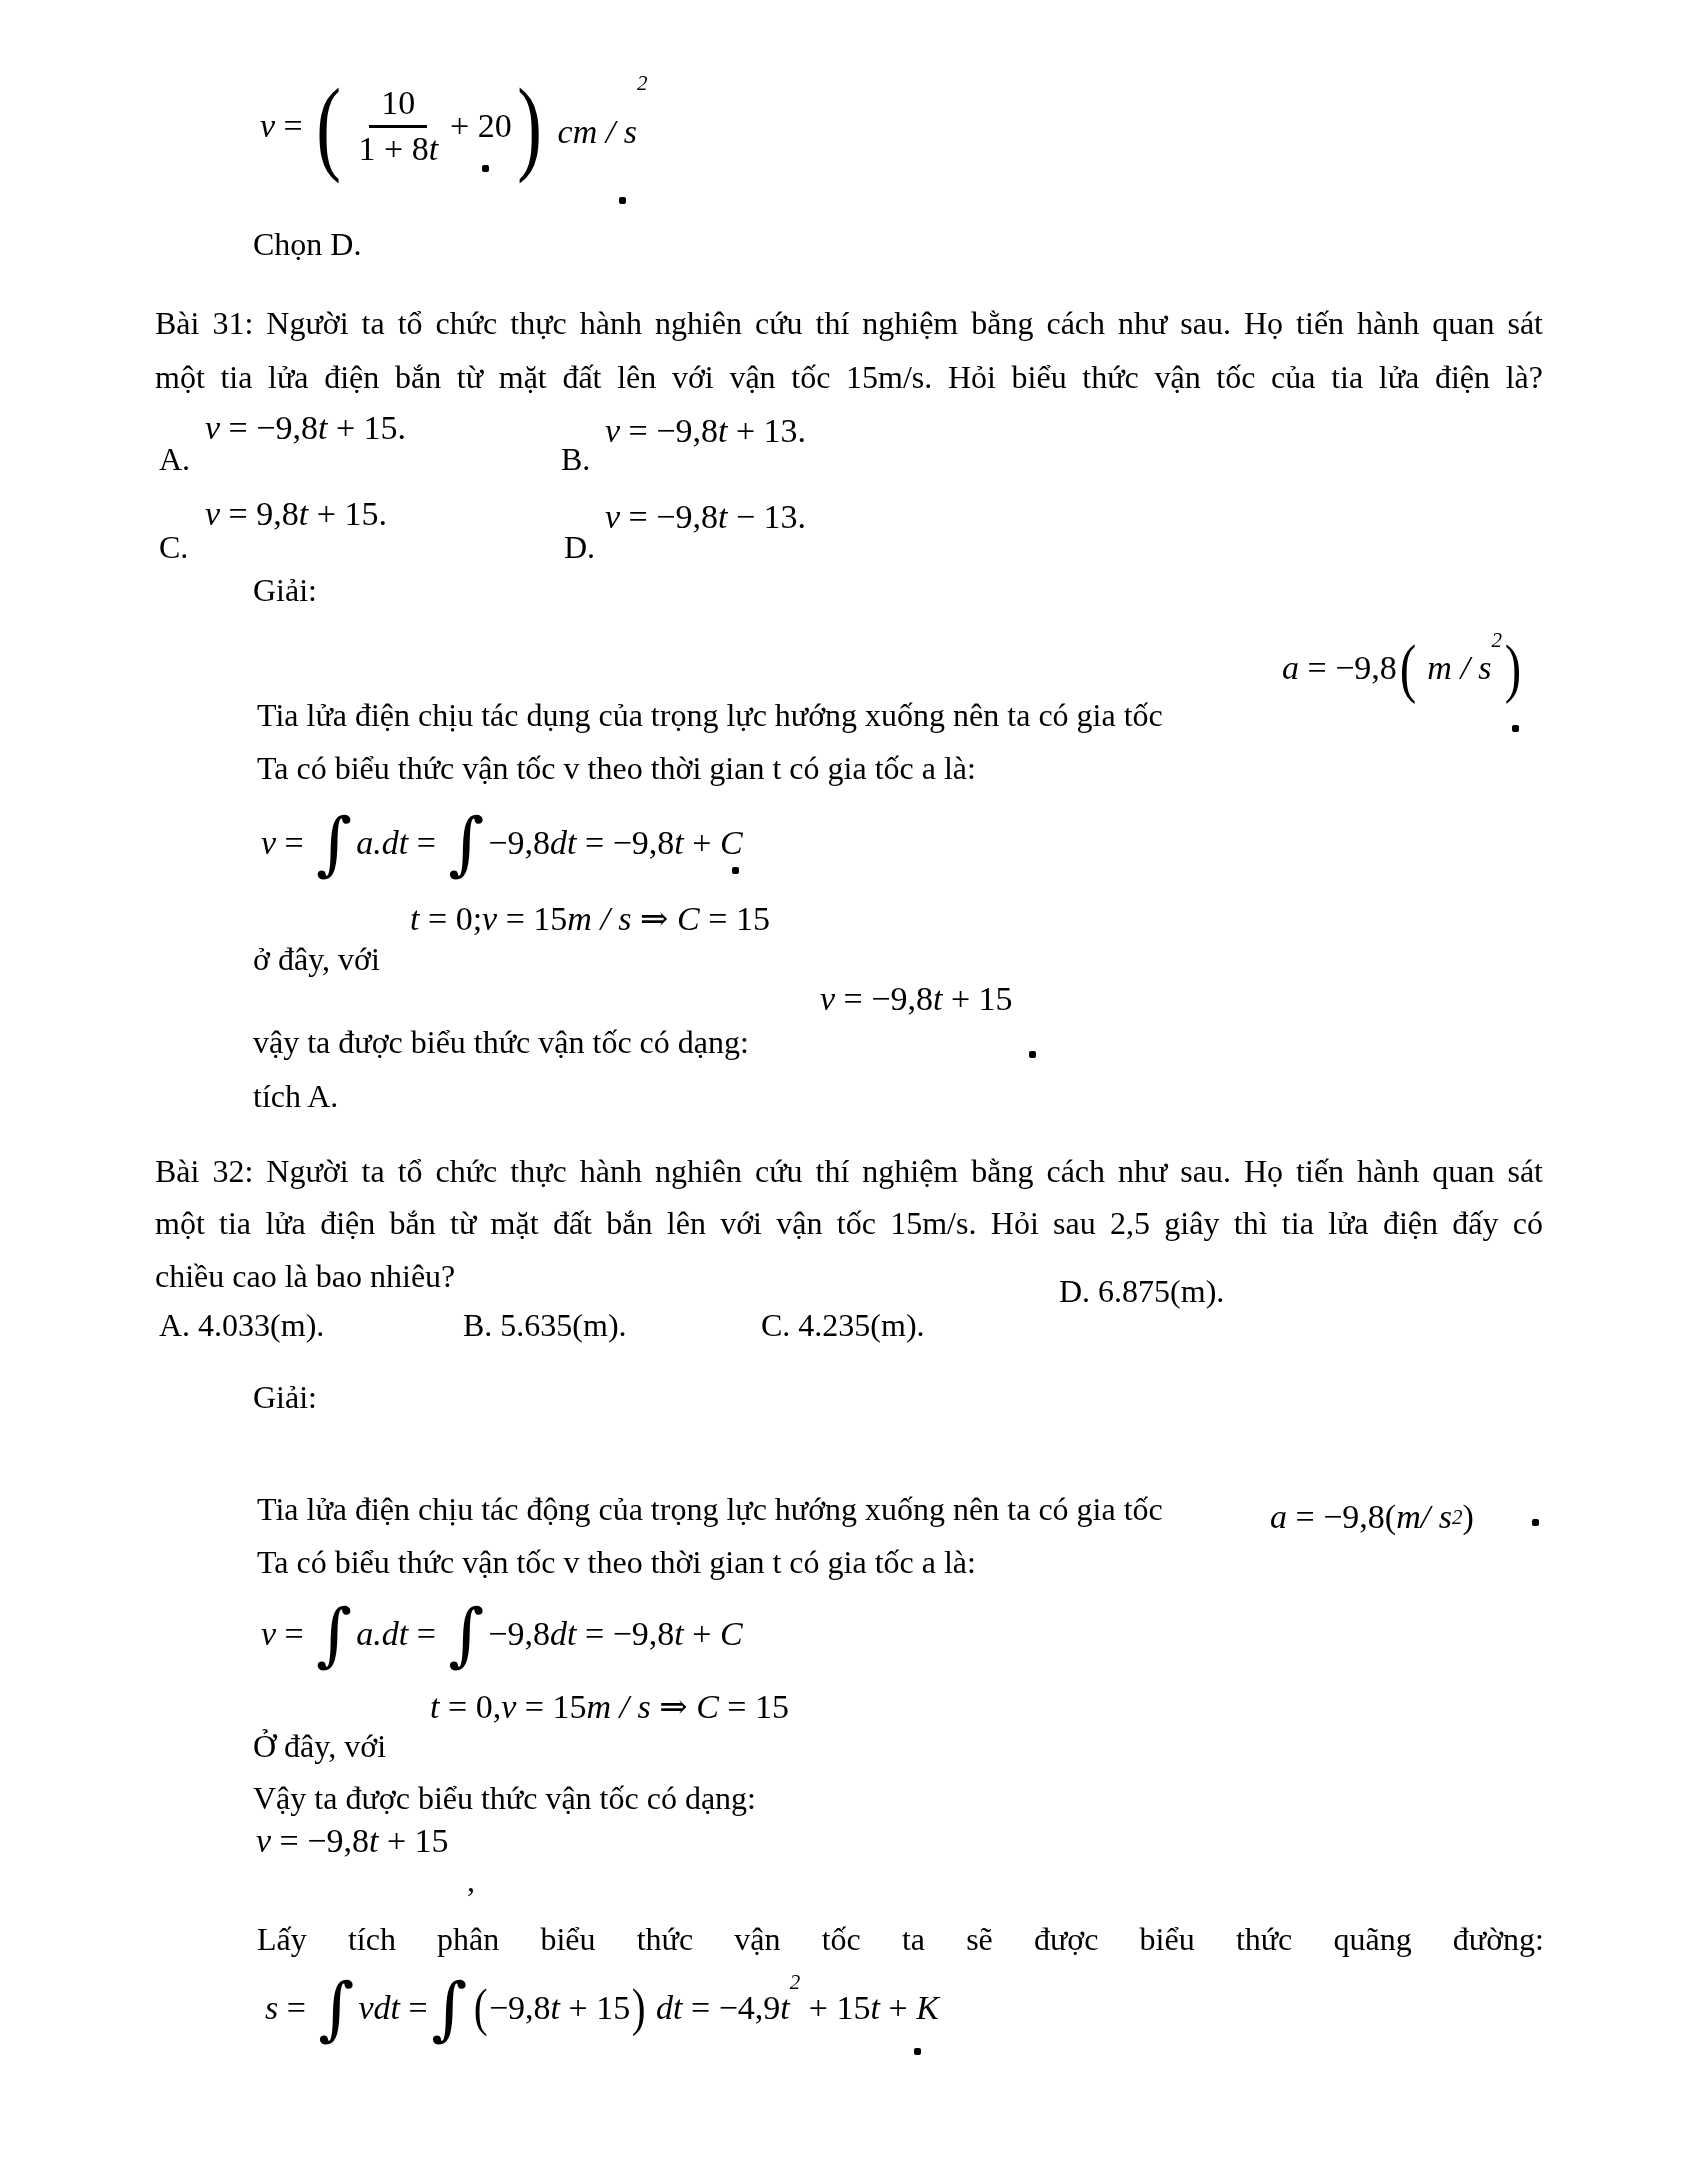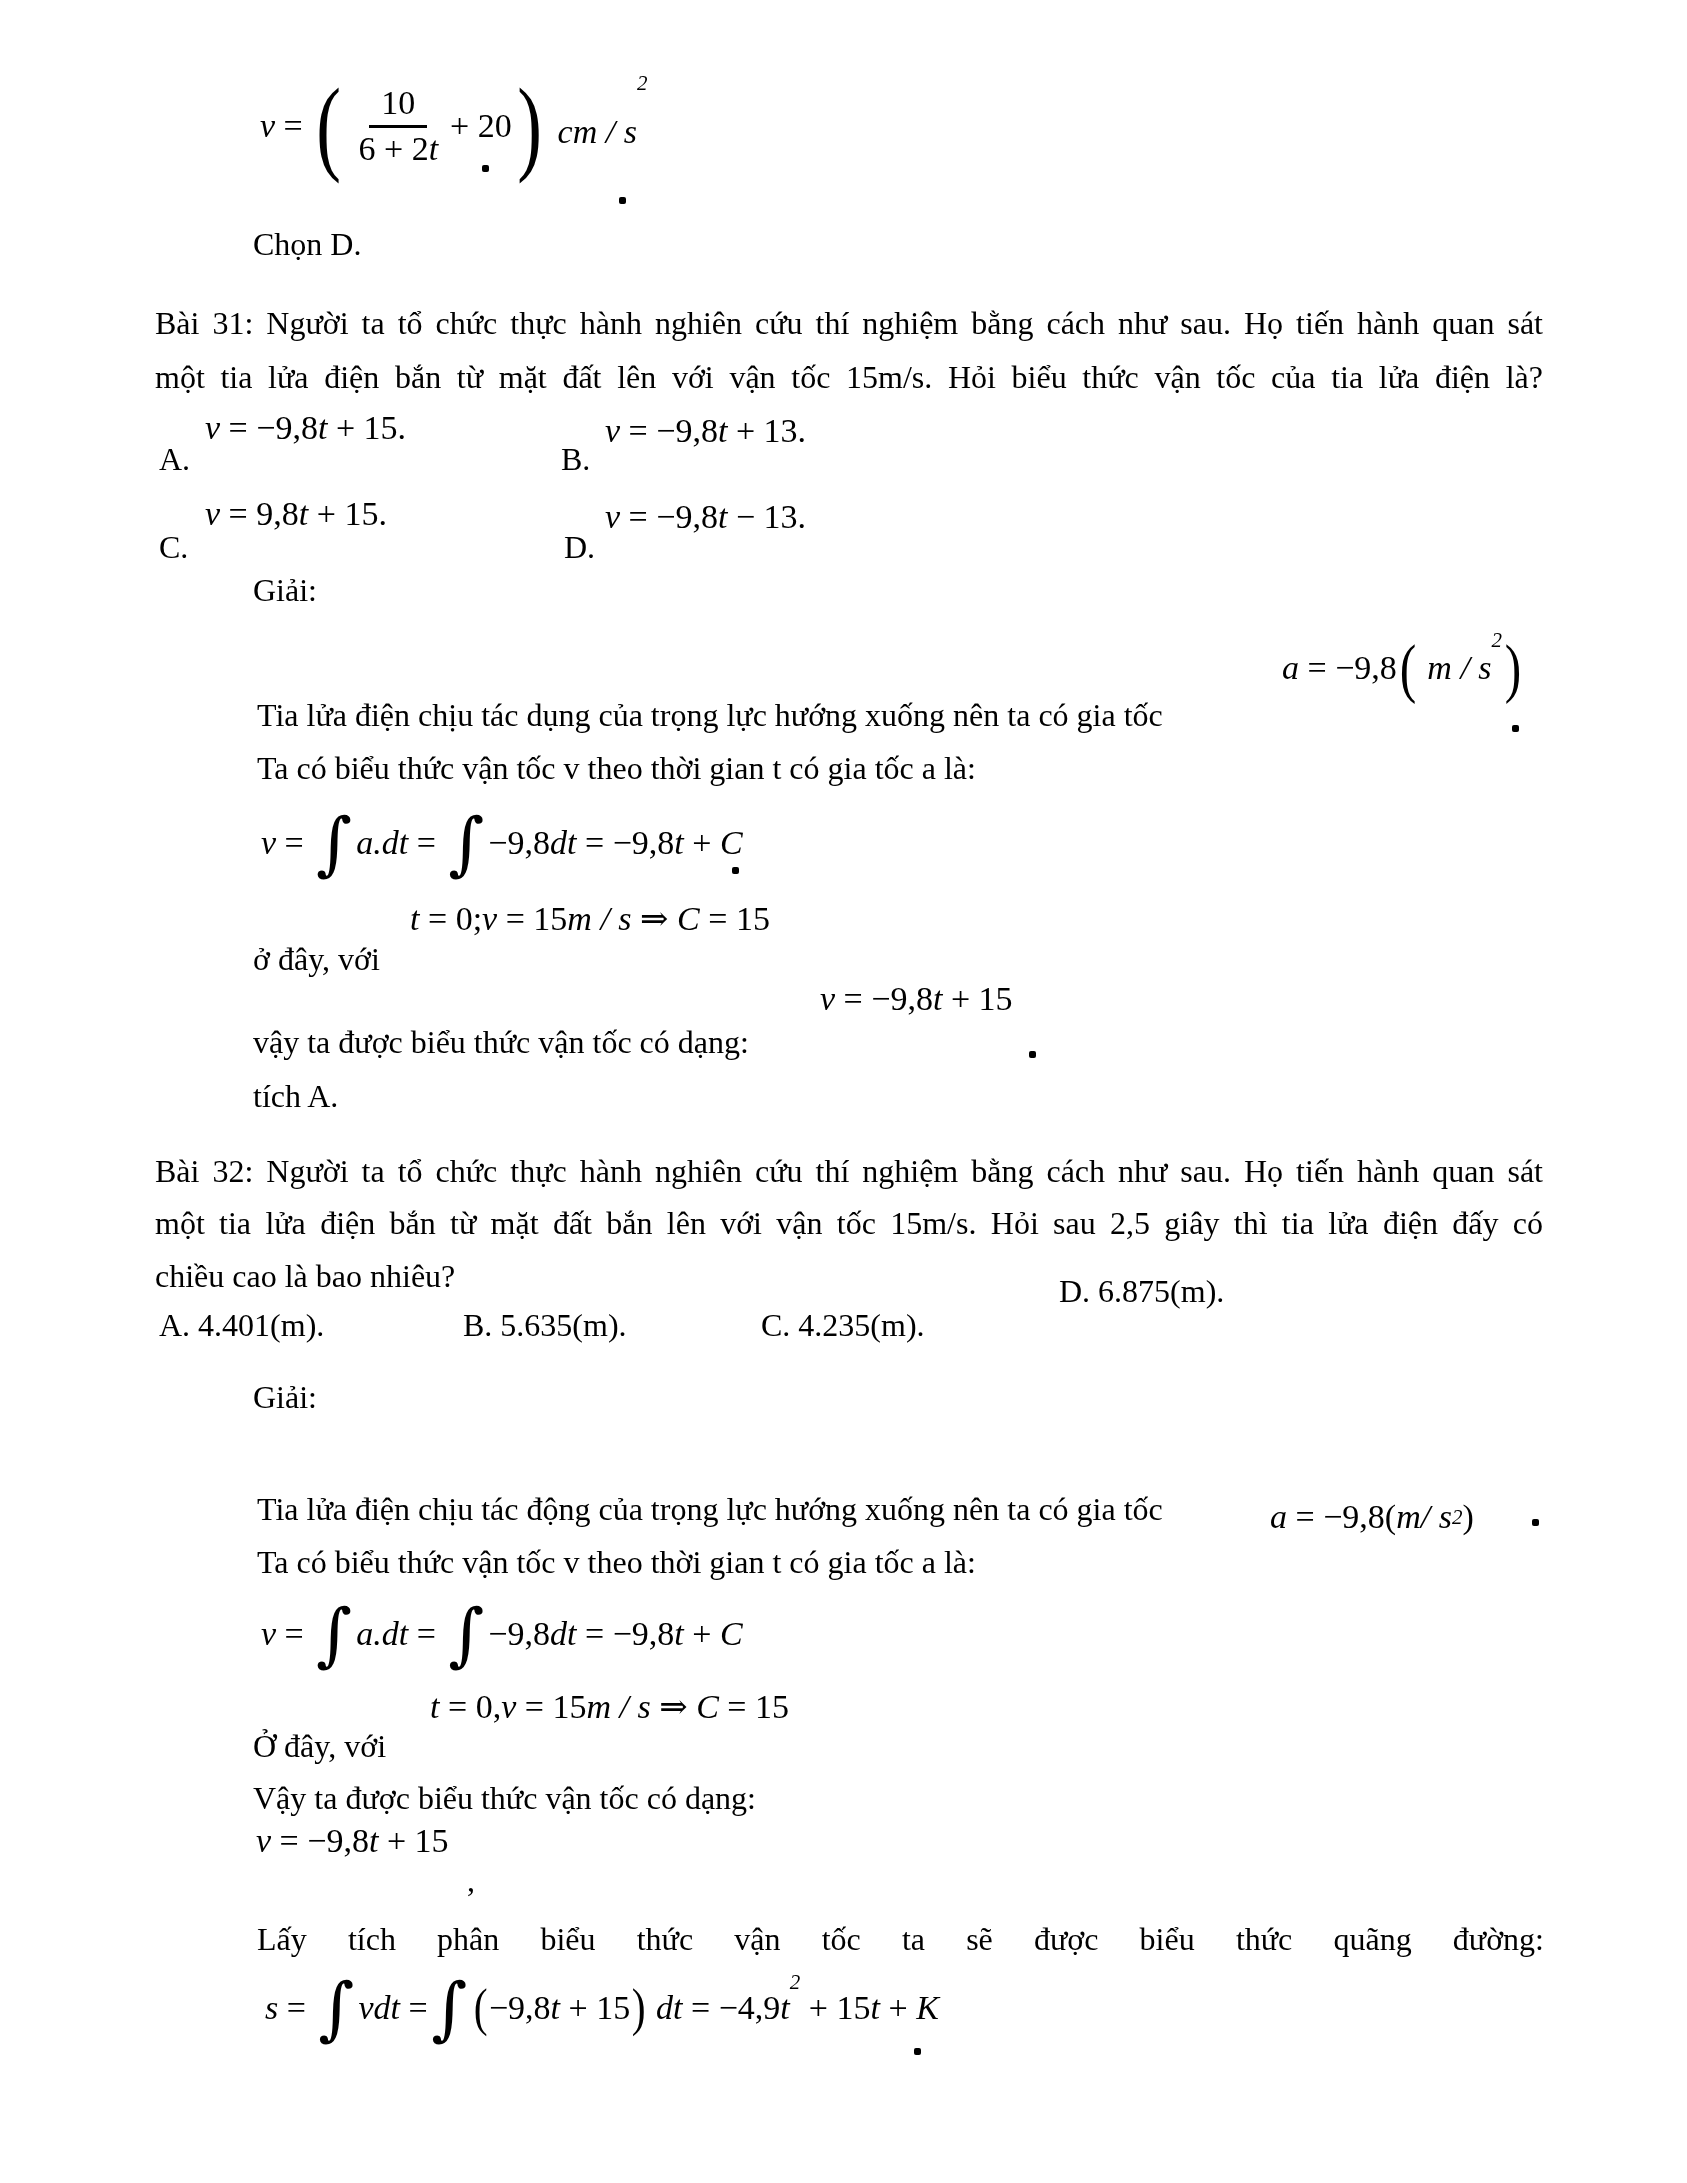--- a/index.html
+++ b/index.html
@@ -65,21 +65,21 @@
 </head>
 <body>
 
 <div class="page">
 
   <div class="eq" style="left:260px;top:73px;height:106px;">
     <span><span class="it">v</span><span> = </span></span>
     <span class="bp">(</span>
     <span class="frac">
       <span class="num"><span>10</span></span>
-      <span class="den"><span>6 + 2</span><span class="it">t</span></span>
+      <span class="den"><span>1 + 8</span><span class="it">t</span></span>
     </span>
     <span><span>+ 20</span></span>
     <span class="bp">)</span>
     <span style="margin-left:10.6px;margin-top:12px;"><span class="it">cm / s</span></span>
     <span class="sup it">2</span>
   </div>
   <div class="dot" style="left:482px;top:165px;"></div>
   <div class="dot" style="left:619px;top:197px;"></div>
 
   <div class="t" style="left:253px;top:218px;">Chọn D.</div>
@@ -127,21 +127,21 @@
 
   <div class="t" style="left:253px;top:1016px;">vậy ta được biểu thức vận tốc có dạng:</div>
   <div class="dot" style="left:1029px;top:1051px;"></div>
 
   <div class="t" style="left:253px;top:1070px;">tích A.</div>
 
   <div class="t just" style="left:155px;top:1145px;width:1388px;">Bài 32: Người ta tổ chức thực hành nghiên cứu thí nghiệm bằng cách như sau. Họ tiến hành quan sát</div>
   <div class="t just" style="left:155px;top:1197px;width:1388px;">một tia lửa điện bắn từ mặt đất bắn lên với vận tốc 15m/s. Hỏi sau 2,5 giây thì tia lửa điện đấy có</div>
   <div class="t" style="left:155px;top:1250px;">chiều cao là bao nhiêu?</div>
 
-  <div class="t" style="left:159px;top:1305px;line-height:40px;">A. 4.401(m).</div>
+  <div class="t" style="left:159px;top:1305px;line-height:40px;">A. 4.033(m).</div>
   <div class="t" style="left:463px;top:1305px;line-height:40px;">B. 5.635(m).</div>
   <div class="t" style="left:761px;top:1305px;line-height:40px;">C. 4.235(m).</div>
   <div class="t" style="left:1059px;top:1271px;line-height:40px;">D. 6.875(m).</div>
 
   <div class="t" style="left:253px;top:1377px;line-height:40px;">Giải:</div>
 
   <div class="eq" style="left:1270px;top:1498px;justify-content:flex-end;">
     <span><span class="it">a</span><span> = −9,8(</span><span class="it">m/ s</span></span>
     <span class="supin it">2</span>
     <span>)</span>

